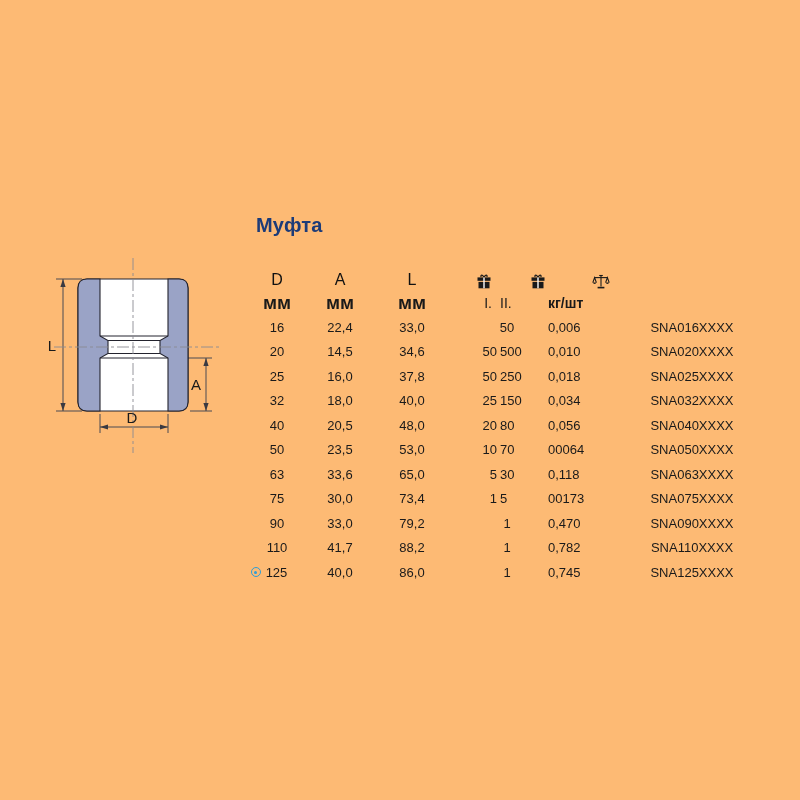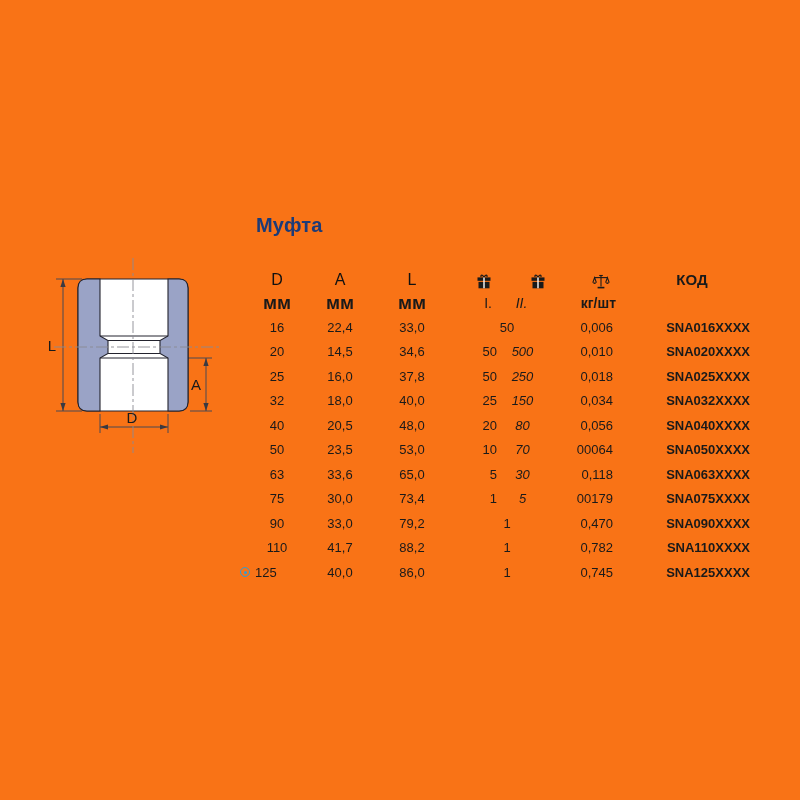--- a/index.html
+++ b/index.html
@@ -1,20 +1,20 @@
 <!DOCTYPE html>
 <html><head>
 <meta charset="utf-8">
 <style>
   html, body { margin: 0; padding: 0; background: #ffffff; }
   .canvas {
     position: relative;
     width: 800px;
     height: 800px;
-    background: #f97316;
+    background: #fdba74;
     font-family: "Liberation Sans", sans-serif;
     color: #1a1a1a;
     overflow: hidden;
   }
 
   
   .page-title {
     position: absolute;
     left: 256px;
     top: 214px;
@@ -51,38 +51,38 @@
     align-items: center;
   }
   .hdr-row  { height: 26px; align-items: end; }
   .unit-row { height: 24px; }
   .data-row { height: 24.5px; font-size: 13px; }
 
   .cd  { text-align: center; }
   .ca  { text-align: center; }
   .cl  { text-align: center; }
   .cp1 { text-align: right; padding-right: 3px; }
-  .cp2 { text-align: center; padding-right: 3px; font-style: italic; }
-  .cw  { text-align: right; padding-right: 3px; }
-  .cc  { text-align: right;  padding-left: 18px; font-weight: bold; }
+  .cp2 { text-align: left; padding-right: 3px; }
+  .cw  { text-align: left; padding-right: 3px; }
+  .cc  { text-align: center;  padding-left: 18px; }
   .cpb { grid-column: 4 / 6; text-align: center; padding-left: 24px; }
 
   .hdr-letter { font-size: 16px; color: #111; padding-bottom: 2px; }
   .hdr-code   { font-size: 15px; font-weight: bold; text-align: center; padding-left: 18px; padding-bottom: 3px; }
   .hdr-icon   { display: flex; justify-content: flex-end; align-items: flex-end; padding-bottom: 2px; }
   .hdr-icon.i1 { padding-right: 8px; }
   .hdr-icon.i2 { padding-right: 2px; }
   .hdr-icon.iw { padding-right: 6px; }
 
   .unit-mm { font-size: 19px; font-weight: bold; }
   .unit-i  { font-size: 14px; padding-right: 8px; }
   .unit-ii { font-size: 14px; padding-right: 5px; }
   .unit-w  { font-size: 14px; font-weight: bold; padding-right: 0; }
 
-  .cell-with-marker { display: flex; align-items: center; }
+  .cell-with-marker { display: flex; align-items: center; justify-content: center; }
   .new-marker {
     display: inline-block;
     width: 8px; height: 8px;
     border: 1.6px solid #2d9ed6;
     border-radius: 50%;
     position: relative;
     margin-right: 5px;
     margin-left: -16px;
     flex: 0 0 auto;
   }
@@ -179,21 +179,20 @@
             <line x1="7.2" y1="1.5" x2="10.8" y2="1.5"></line>
             <line x1="2.6" y1="3.6" x2="15.4" y2="3.6"></line>
             <path d="M0.8 8.6 L2.6 3.6 L4.4 8.6"></path>
             <path d="M13.6 8.6 L15.4 3.6 L17.2 8.6"></path>
           </g>
           <path d="M0.8 8.6 A1.9 2.1 0 0 0 4.4 8.6 Z" fill="#1a1a1a"></path>
           <path d="M13.6 8.6 A1.9 2.1 0 0 0 17.2 8.6 Z" fill="#1a1a1a"></path>
           <line x1="5.6" y1="13.6" x2="12.4" y2="13.6" stroke="#1a1a1a" stroke-width="1.6"></line>
         </svg>
       </div>
-      <div class="hdr-code">КОД</div>
     </div>
 
     <div class="trow unit-row">
       <div class="cd unit-mm">мм</div>
       <div class="ca unit-mm">мм</div>
       <div class="cl unit-mm">мм</div>
       <div class="cp1 unit-i">I.</div>
       <div class="cp2 unit-ii">II.</div>
       <div class="cw unit-w">кг/шт</div>
       <div class="cc"></div>
@@ -267,21 +266,21 @@
       <div class="cw">0,118</div>
       <div class="cc">SNA063XXXX</div>
     </div>
 
     <div class="trow data-row">
       <div class="cd">75</div>
       <div class="ca">30,0</div>
       <div class="cl">73,4</div>
       <div class="cp1">1</div>
       <div class="cp2">5</div>
-      <div class="cw">00179</div>
+      <div class="cw">00173</div>
       <div class="cc">SNA075XXXX</div>
     </div>
 
     <div class="trow data-row">
       <div class="cd">90</div>
       <div class="ca">33,0</div>
       <div class="cl">79,2</div>
       <div class="cpb">1</div>
       <div class="cw">0,470</div>
       <div class="cc">SNA090XXXX</div>

